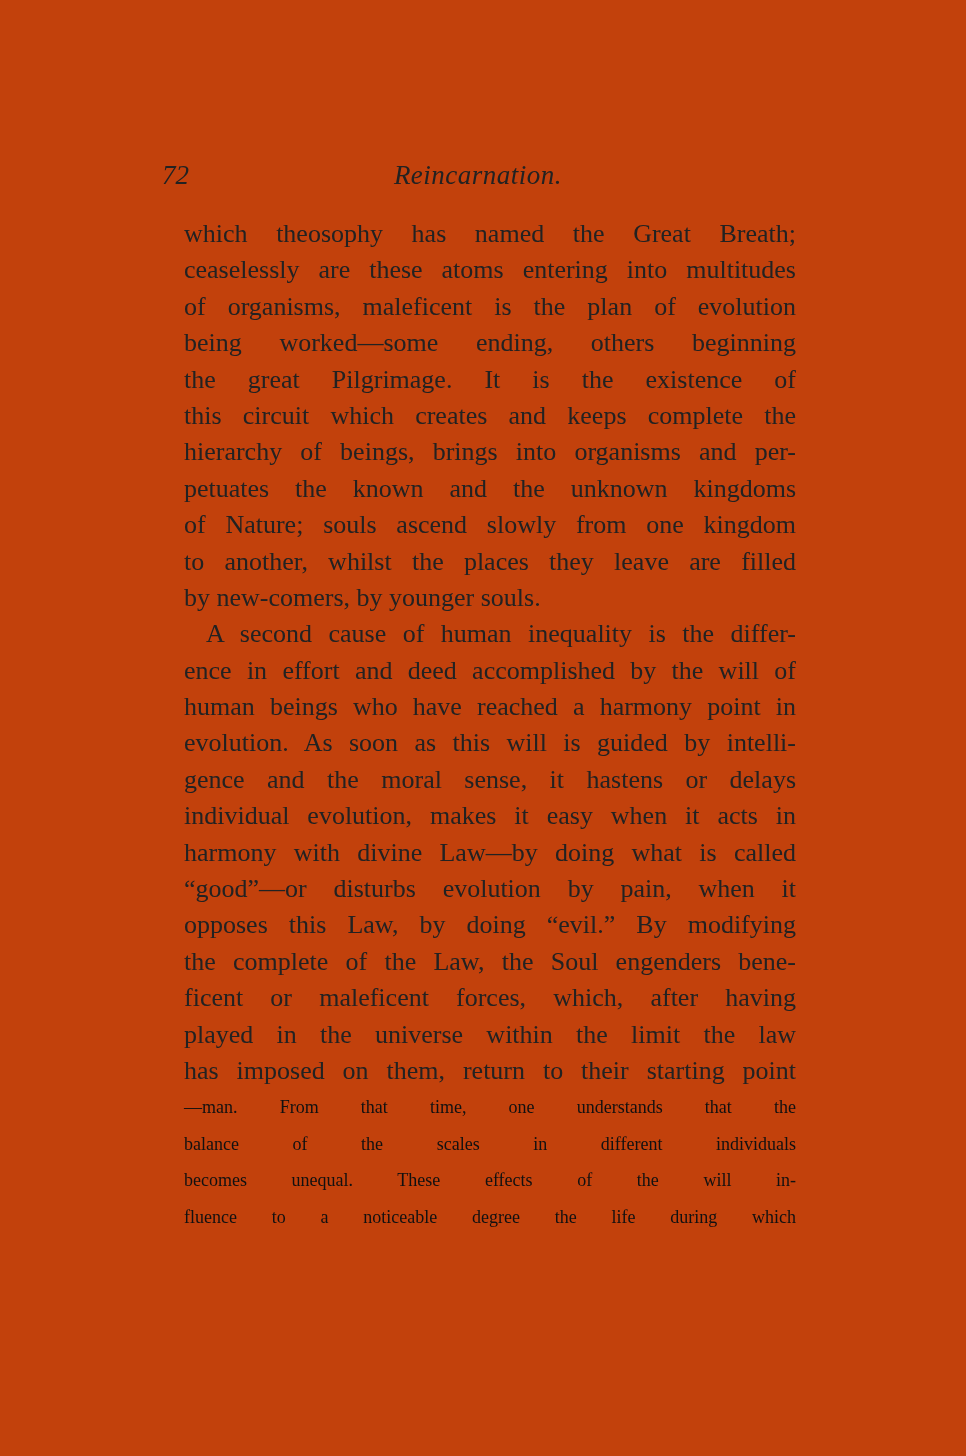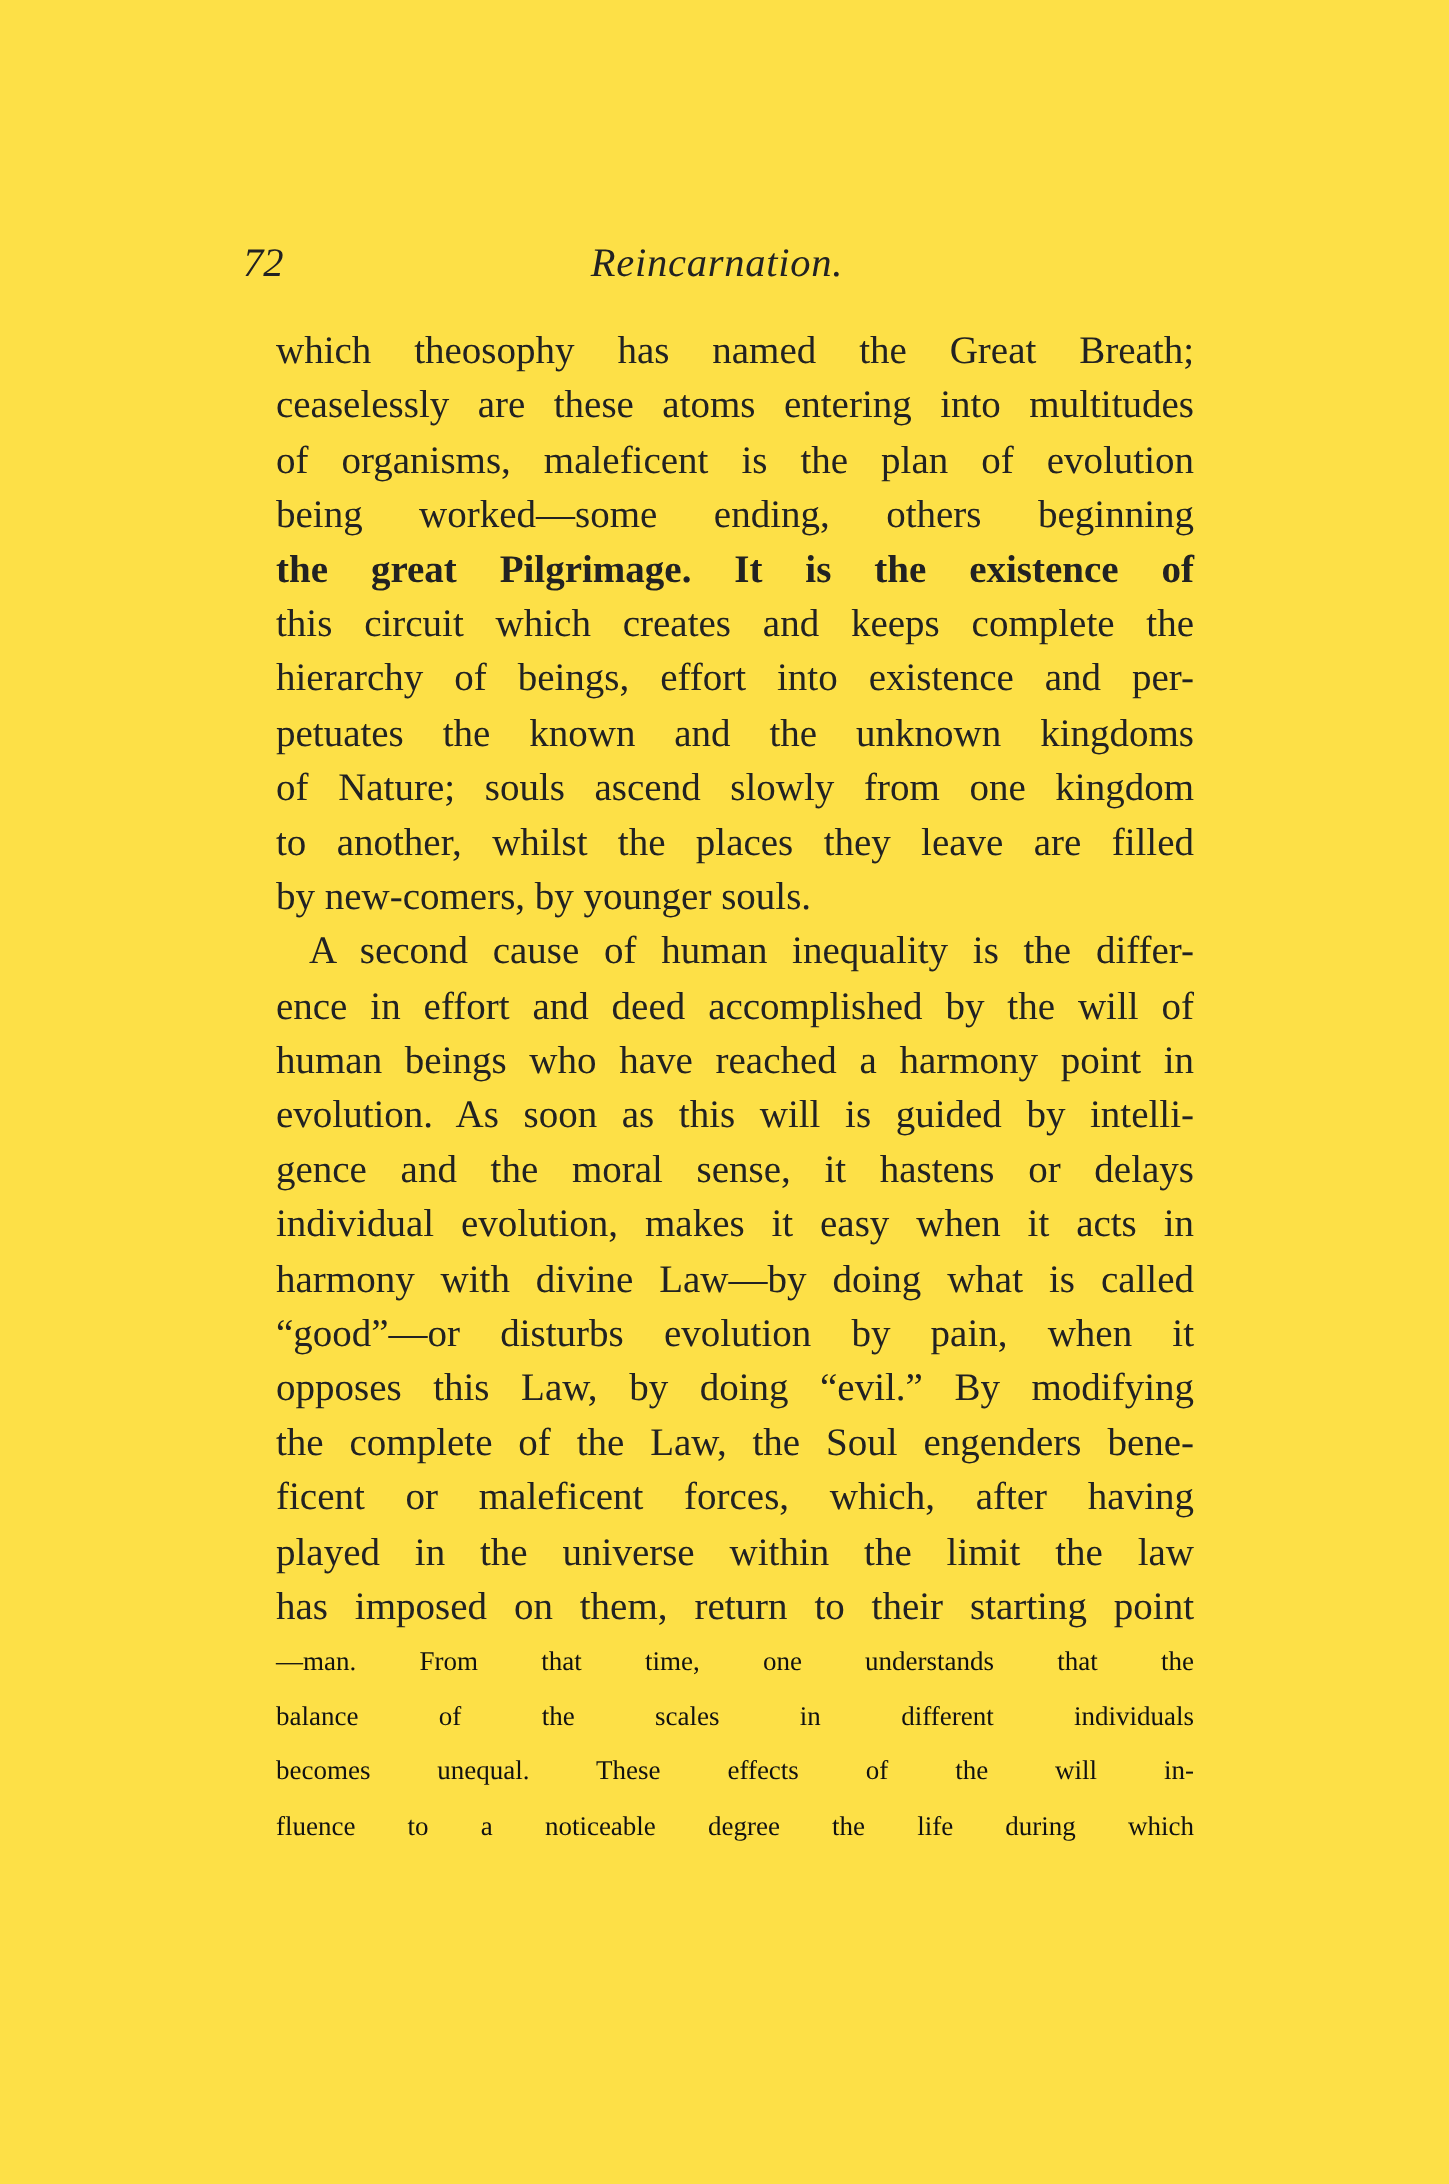--- a/index.html
+++ b/index.html
@@ -12,21 +12,21 @@
     height: 1456px;
     position: relative;
     overflow: hidden;
     font-family: "Liberation Serif", "DejaVu Serif", serif;
     color: #1a1a1a;
   }
   .page {
     position: absolute;
     left: 0; top: 0;
     width: 966px; height: 1456px;
-    background: #fde047;
+    background: #c2410c;
   }
   .running-head {
     position: absolute;
     top: 160px;
     left: 160px;
     width: 636px;
     height: 36px;
   }
   .page-number {
     position: absolute;
@@ -81,23 +81,23 @@
   <div class="running-head">
     <span class="page-number">72</span>
     <span class="running-title">Reincarnation.</span>
   </div>
 
   <div class="body-text" id="body-text">
     <div class="line"><span style="white-space: nowrap; word-spacing: 0px;">which theosophy has named the Great Breath;</span></div>
     <div class="line"><span style="white-space: nowrap; word-spacing: 0px;">ceaselessly are these atoms entering into multitudes</span></div>
     <div class="line"><span style="white-space: nowrap; word-spacing: 0px;">of organisms, maleficent is the plan of evolution</span></div>
     <div class="line"><span style="white-space: nowrap; word-spacing: 0px;">being worked—some ending, others beginning</span></div>
-    <div class="line"><span style="white-space: nowrap; word-spacing: 0px; font-weight: bold;">the great Pilgrimage. It is the existence of</span></div>
+    <div class="line"><span style="white-space: nowrap; word-spacing: 0px;">the great Pilgrimage. It is the existence of</span></div>
     <div class="line"><span style="white-space: nowrap; word-spacing: 0px;">this circuit which creates and keeps complete the</span></div>
-    <div class="line"><span style="white-space: nowrap; word-spacing: 0px;">hierarchy of beings, effort into existence and per-</span></div>
+    <div class="line"><span style="white-space: nowrap; word-spacing: 0px;">hierarchy of beings, brings into organisms and per-</span></div>
     <div class="line"><span style="white-space: nowrap; word-spacing: 0px;">petuates the known and the unknown kingdoms</span></div>
     <div class="line"><span style="white-space: nowrap; word-spacing: 0px;">of Nature; souls ascend slowly from one kingdom</span></div>
     <div class="line"><span style="white-space: nowrap; word-spacing: 0px;">to another, whilst the places they leave are filled</span></div>
     <div class="line last">by new-comers, by younger souls.</div>
     <div class="line indent"><span style="white-space: nowrap; word-spacing: 0px;">A second cause of human inequality is the differ-</span></div>
     <div class="line"><span style="white-space: nowrap; word-spacing: 0px;">ence in effort and deed accomplished by the will of</span></div>
     <div class="line"><span style="white-space: nowrap; word-spacing: 0px;">human beings who have reached a harmony point in</span></div>
     <div class="line"><span style="white-space: nowrap; word-spacing: 0px;">evolution. As soon as this will is guided by intelli-</span></div>
     <div class="line"><span style="white-space: nowrap; word-spacing: 0px;">gence and the moral sense, it hastens or delays</span></div>
     <div class="line"><span style="white-space: nowrap; word-spacing: 0px;">individual evolution, makes it easy when it acts in</span></div>

